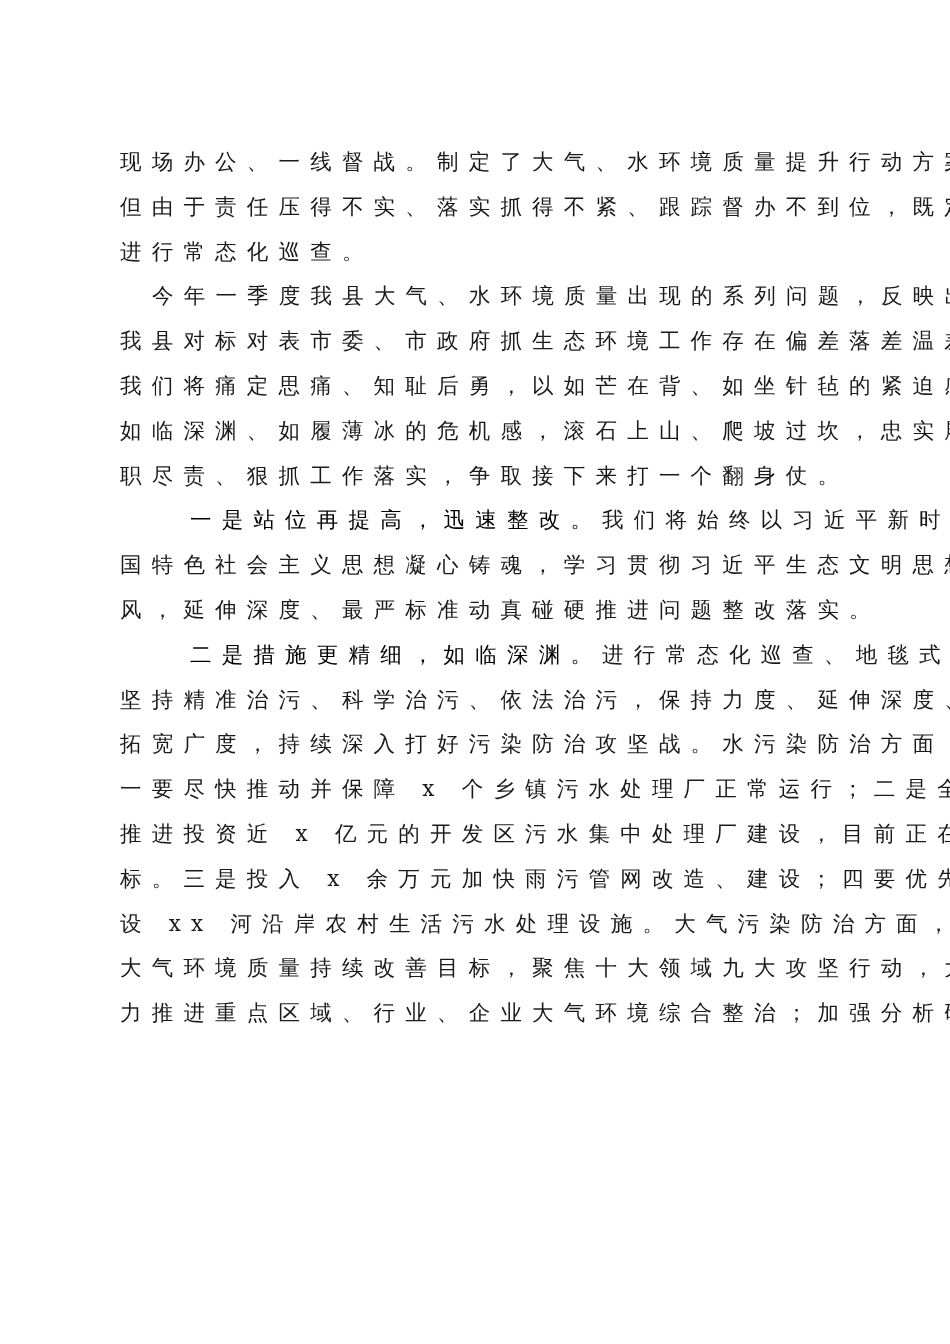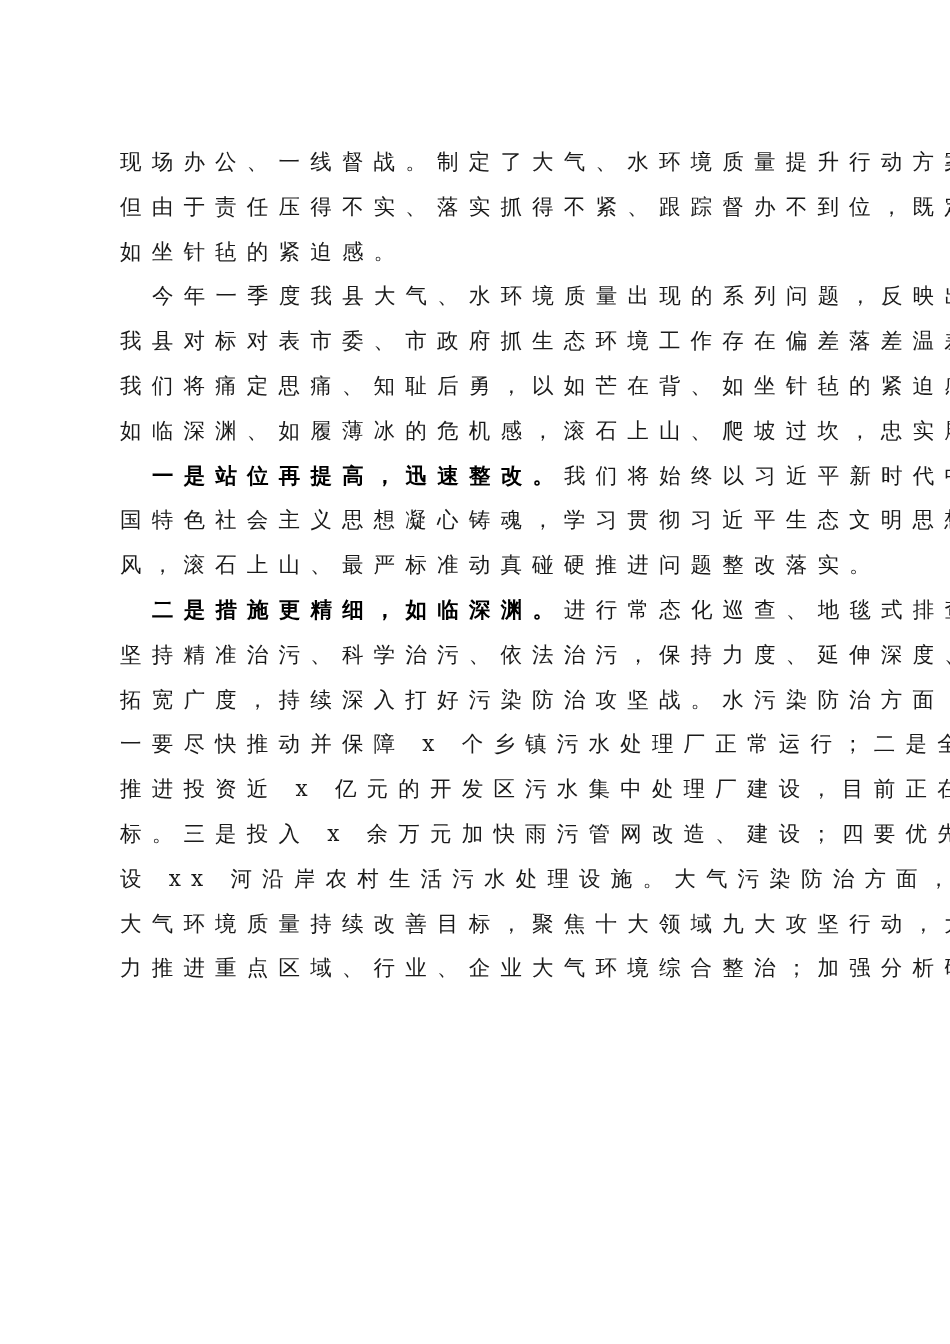--- a/index.html
+++ b/index.html
@@ -33,47 +33,49 @@
   .line {
     height: 44.8px;
     line-height: 44.8px;
     white-space: nowrap;
     letter-spacing: 10.2px;
   }
   .line.indent {
     padding-left: 32px;
   }
   .bold {
-    font-weight: bold;
+    font-weight: normal;
     color: #000000;
+    margin-left: 38px;
   }
 </style>
 </head>
 <body>
 
 <div class="page">
   <div class="text-block">
 
     <div>
       <div class="line">现场办公、一线督战。制定了大气、水环境质量提升行动方案。</div>
       <div class="line">但由于责任压得不实、落实抓得不紧、跟踪督办不到位，既定</div>
-      <div class="line">如坐针毡的紧迫感。</div>
+      <div class="line">进行常态化巡查。</div>
     </div>
 
     <div>
       <div class="line indent">今年一季度我县大气、水环境质量出现的系列问题，反映出</div>
       <div class="line">我县对标对表市委、市政府抓生态环境工作存在偏差落差温差。</div>
       <div class="line">我们将痛定思痛、知耻后勇，以如芒在背、如坐针毡的紧迫感，</div>
       <div class="line">如临深渊、如履薄冰的危机感，滚石上山、爬坡过坎，忠实履</div>
+      <div class="line">职尽责、狠抓工作落实，争取接下来打一个翻身仗。</div>
     </div>
 
     <div>
       <div class="line indent"><span class="bold">一是站位再提高，迅速整改。</span><span>我们将始终以习近平新时代中</span></div>
       <div class="line">国特色社会主义思想凝心铸魂，学习贯彻习近平生态文明思想，</div>
-      <div class="line">风，滚石上山、最严标准动真碰硬推进问题整改落实。</div>
+      <div class="line">风，延伸深度、最严标准动真碰硬推进问题整改落实。</div>
     </div>
 
     <div>
       <div class="line indent"><span class="bold">二是措施更精细，如临深渊。</span><span>进行常态化巡查、地毯式排查。</span></div>
       <div class="line">坚持精准治污、科学治污、依法治污，保持力度、延伸深度、</div>
       <div class="line">拓宽广度，持续深入打好污染防治攻坚战。水污染防治方面，</div>
       <div class="line">一要尽快推动并保障 x 个乡镇污水处理厂正常运行；二是全力</div>
       <div class="line">推进投资近 x 亿元的开发区污水集中处理厂建设，目前正在招</div>
       <div class="line">标。三是投入 x 余万元加快雨污管网改造、建设；四要优先建</div>
       <div class="line">设 xx 河沿岸农村生活污水处理设施。大气污染防治方面，锚定</div>

